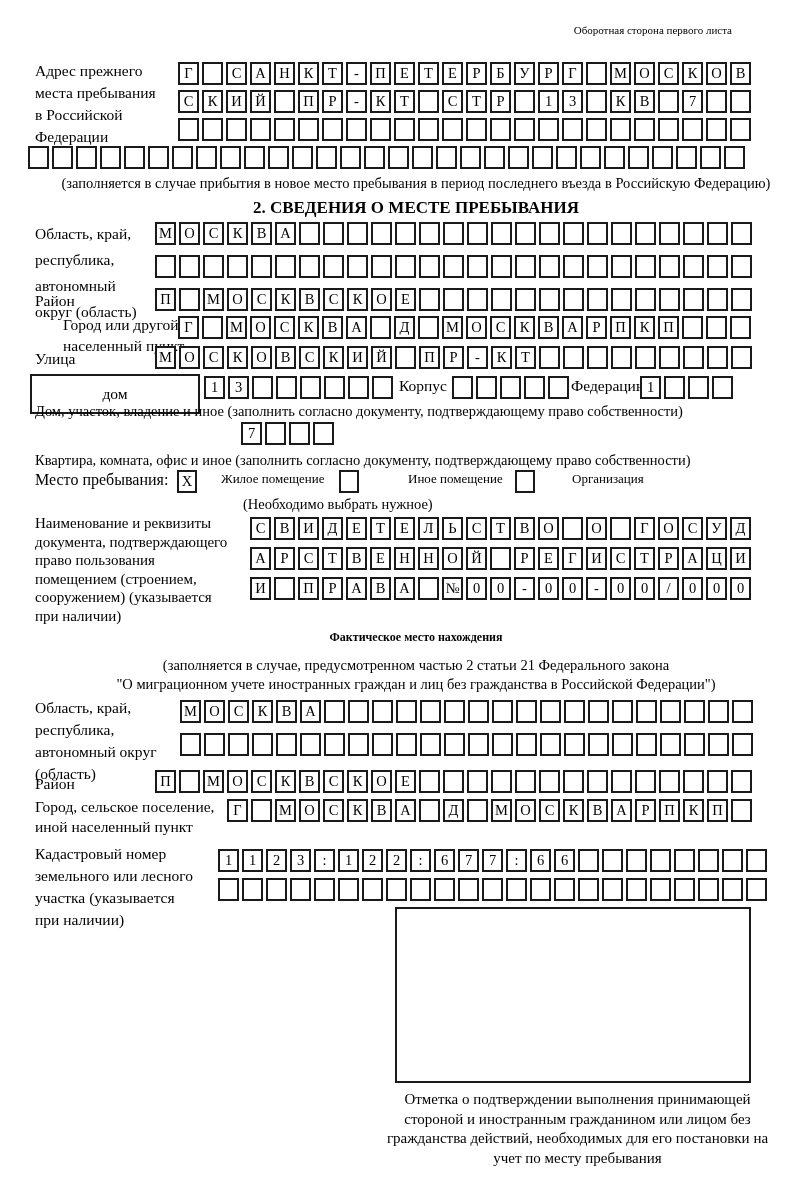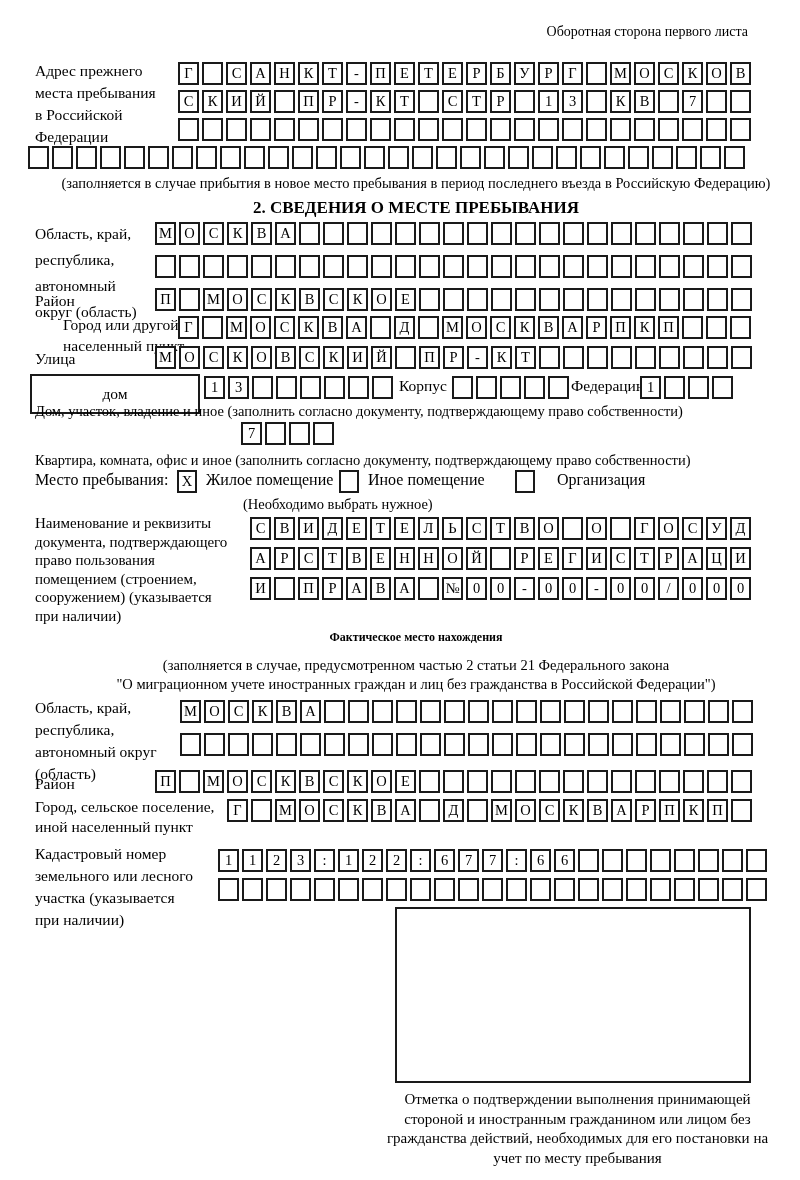--- a/index.html
+++ b/index.html
@@ -10,23 +10,23 @@
   .note{font-size:14.5px;line-height:17px;}
   .center{left:0;right:0;text-align:center;margin-left:32px;}
   .bold{font-weight:bold;}
   .cellrow{display:flex;gap:3px;}
   .cell{flex:0 0 21px;width:21px;height:23px;border:2px solid #1a1a1a;box-sizing:border-box;
         display:flex;align-items:center;justify-content:center;font-size:14.5px;background:#fff;}
   .cb{width:20px;height:23px;border:2px solid #1a1a1a;box-sizing:border-box;display:flex;
       align-items:center;justify-content:center;font-size:14.5px;}
   .widebox{border:2px solid #1a1a1a;box-sizing:border-box;display:flex;align-items:center;
            justify-content:center;font-size:15.5px;background:#fff;}
-  .opt{font-size:16px;}
-
-  #back-title{top:24px;right:52px;font-size:14px;}
+  .opt{font-size:13px;margin-left:15px;}
+
+  #back-title{top:24px;right:68px;font-size:11px;}
   #prev-label{top:60px;left:35px;}
   #prev-r1{top:62px;left:178px;}
   #prev-r2{top:90px;left:178px;}
   #prev-r3{top:118px;left:178px;}
   #prev-r4{top:146px;left:28px;}
   #prev-note{top:175px;}
   #sec2-title{top:198px;font-size:17px;}
   #reg2-label{top:221px;left:35px;line-height:26px;}
   #reg2-r1{top:222px;left:155px;}
   #reg2-r2{top:255px;left:155px;}
@@ -43,21 +43,21 @@
   #stroenie-label{top:377px;left:571px;font-size:15.5px;}
   #stroenie-r{top:376px;left:640px;}
   #house-note{top:403px;left:35px;}
   #apt-box{top:420px;left:30px;width:205px;height:28px;}
   #apt-r{top:422px;left:241px;}
   #apt-note{top:452px;left:35px;}
   #stay-label{top:471px;left:35px;font-size:16px;}
   #stay-cb1{top:470px;left:177px;}
   #stay-opt1{top:471px;left:206px;}
   #stay-cb2{top:470px;left:339px;}
-  #stay-opt2{top:471px;left:368px;}
+  #stay-opt2{top:471px;left:393px;}
   #stay-cb3{top:470px;left:515px;}
   #stay-opt3{top:471px;left:557px;}
   #stay-note{top:496px;left:243px;}
   #doc-label{top:514px;left:35px;line-height:18.5px;font-size:15px;}
   #doc-r1{top:517px;left:250px;}
   #doc-r2{top:547px;left:250px;}
   #doc-r3{top:577px;left:250px;}
   #fact-title{top:630px;font-size:12px;}
   #fact-note1{top:657px;}
   #fact-note2{top:676px;}

